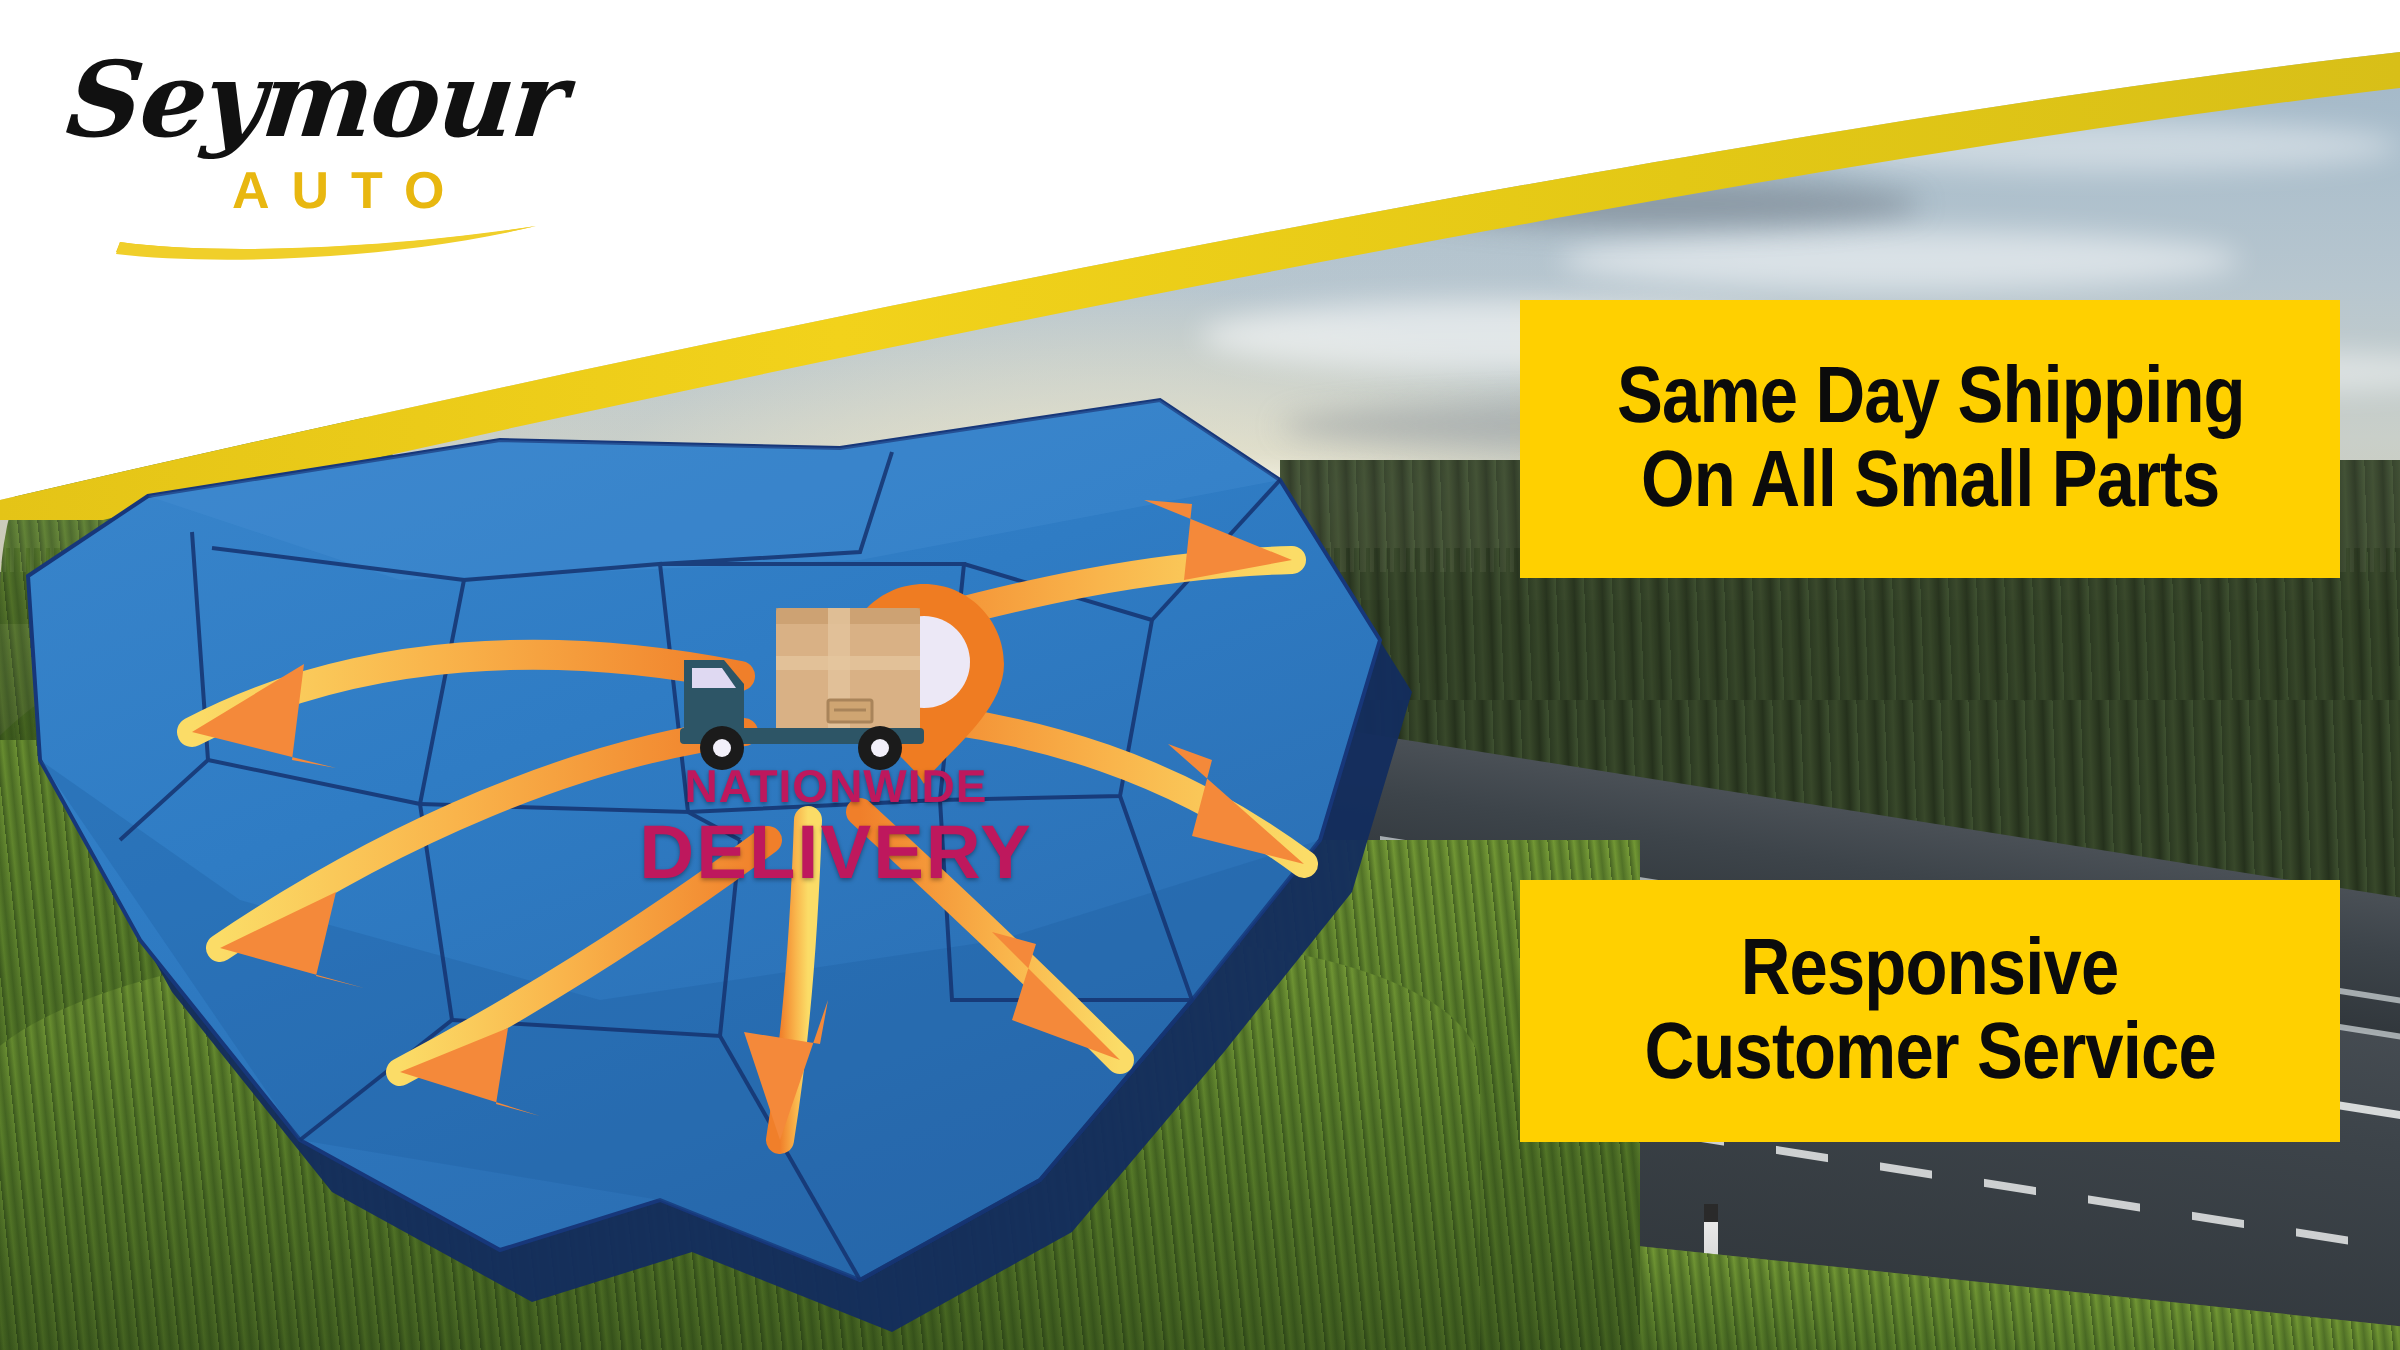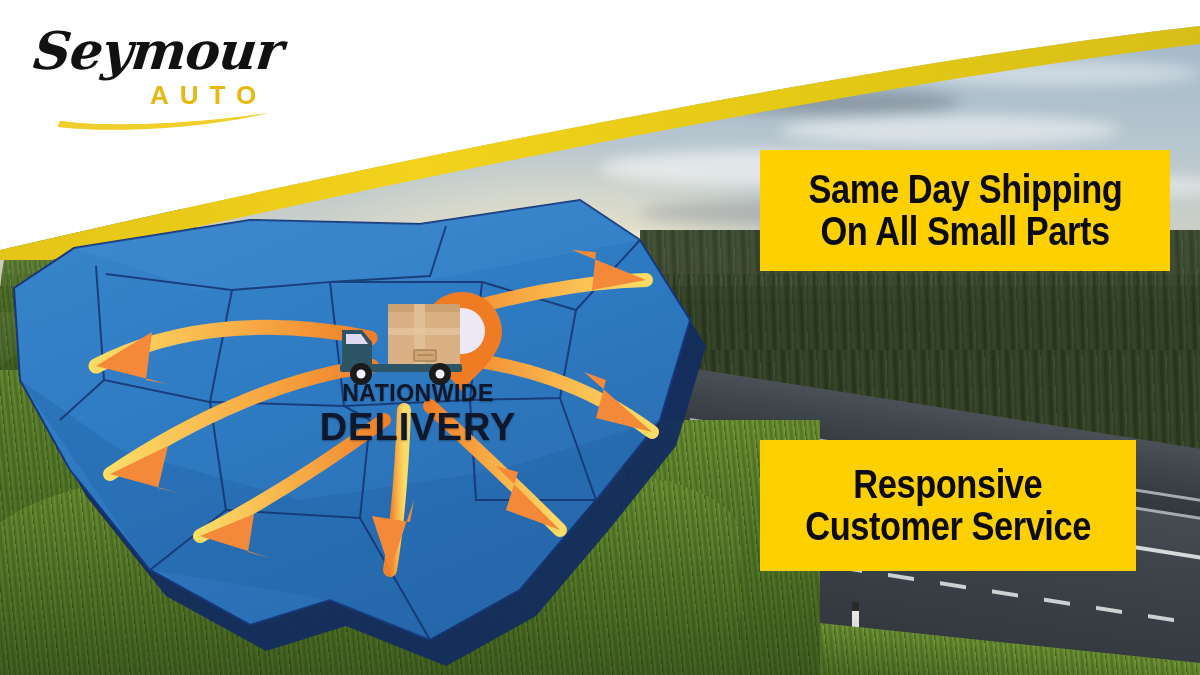--- a/index.html
+++ b/index.html
@@ -152,21 +152,20 @@
   .logo-auto {
     position: absolute;
     left: 88px;
     top: 62px;
     font-family: "Liberation Sans", sans-serif;
     font-weight: 700;
     font-size: 26px;
     letter-spacing: 11px;
     color: #e8b710;
     white-space: nowrap;
-    margin-left: 34px;
   }
   .logo-swoosh {
     position: absolute;
     left: 0;
     top: 84px;
     width: 250px;
     height: 34px;
   }
 
   
@@ -187,21 +186,21 @@
     width: 200px;
     height: 170px;
   }
   .badge-label {
     position: absolute;
     left: 0;
     width: 200px;
     text-align: center;
     font-family: "Liberation Sans", sans-serif;
     font-weight: 700;
-    color: #0f172a;
+    color: #be185d;
     text-shadow: 0 1px 2px rgba(0,0,0,0.35);
   }
   .badge-label.line1 {
     top: 104px;
     font-size: 23px;
     letter-spacing: 0.5px;
   }
   .badge-label.line2 {
     top: 130px;
     font-size: 38px;
@@ -220,23 +219,23 @@
   }
   .panel-line {
     font-family: "Liberation Sans Narrow", "Liberation Sans", sans-serif;
     font-weight: 700;
     color: #0b0b0b;
     line-height: 1.04;
     white-space: nowrap;
     transform: scaleX(0.86);
     letter-spacing: -0.5px;
   }
-  #panel-0 { left: 760px; top: 150px; width: 410px; height: 121px; }
+  #panel-0 { left: 760px; top: 150px; width: 410px; height: 139px; }
   #panel-1 { left: 760px; top: 318px; width: 410px; height: 88px; }
-  #panel-2 { left: 760px; top: 440px; width: 376px; height: 131px; }
+  #panel-2 { left: 760px; top: 440px; width: 410px; height: 131px; }
   #panel-0 .panel-line { font-size: 40px; }
   #panel-1 .panel-line { font-size: 40px; }
   #panel-2 .panel-line { font-size: 40px; }
 </style>
 </head>
 <body>
 
 <div class="banner">
 
   <div class="photo">

